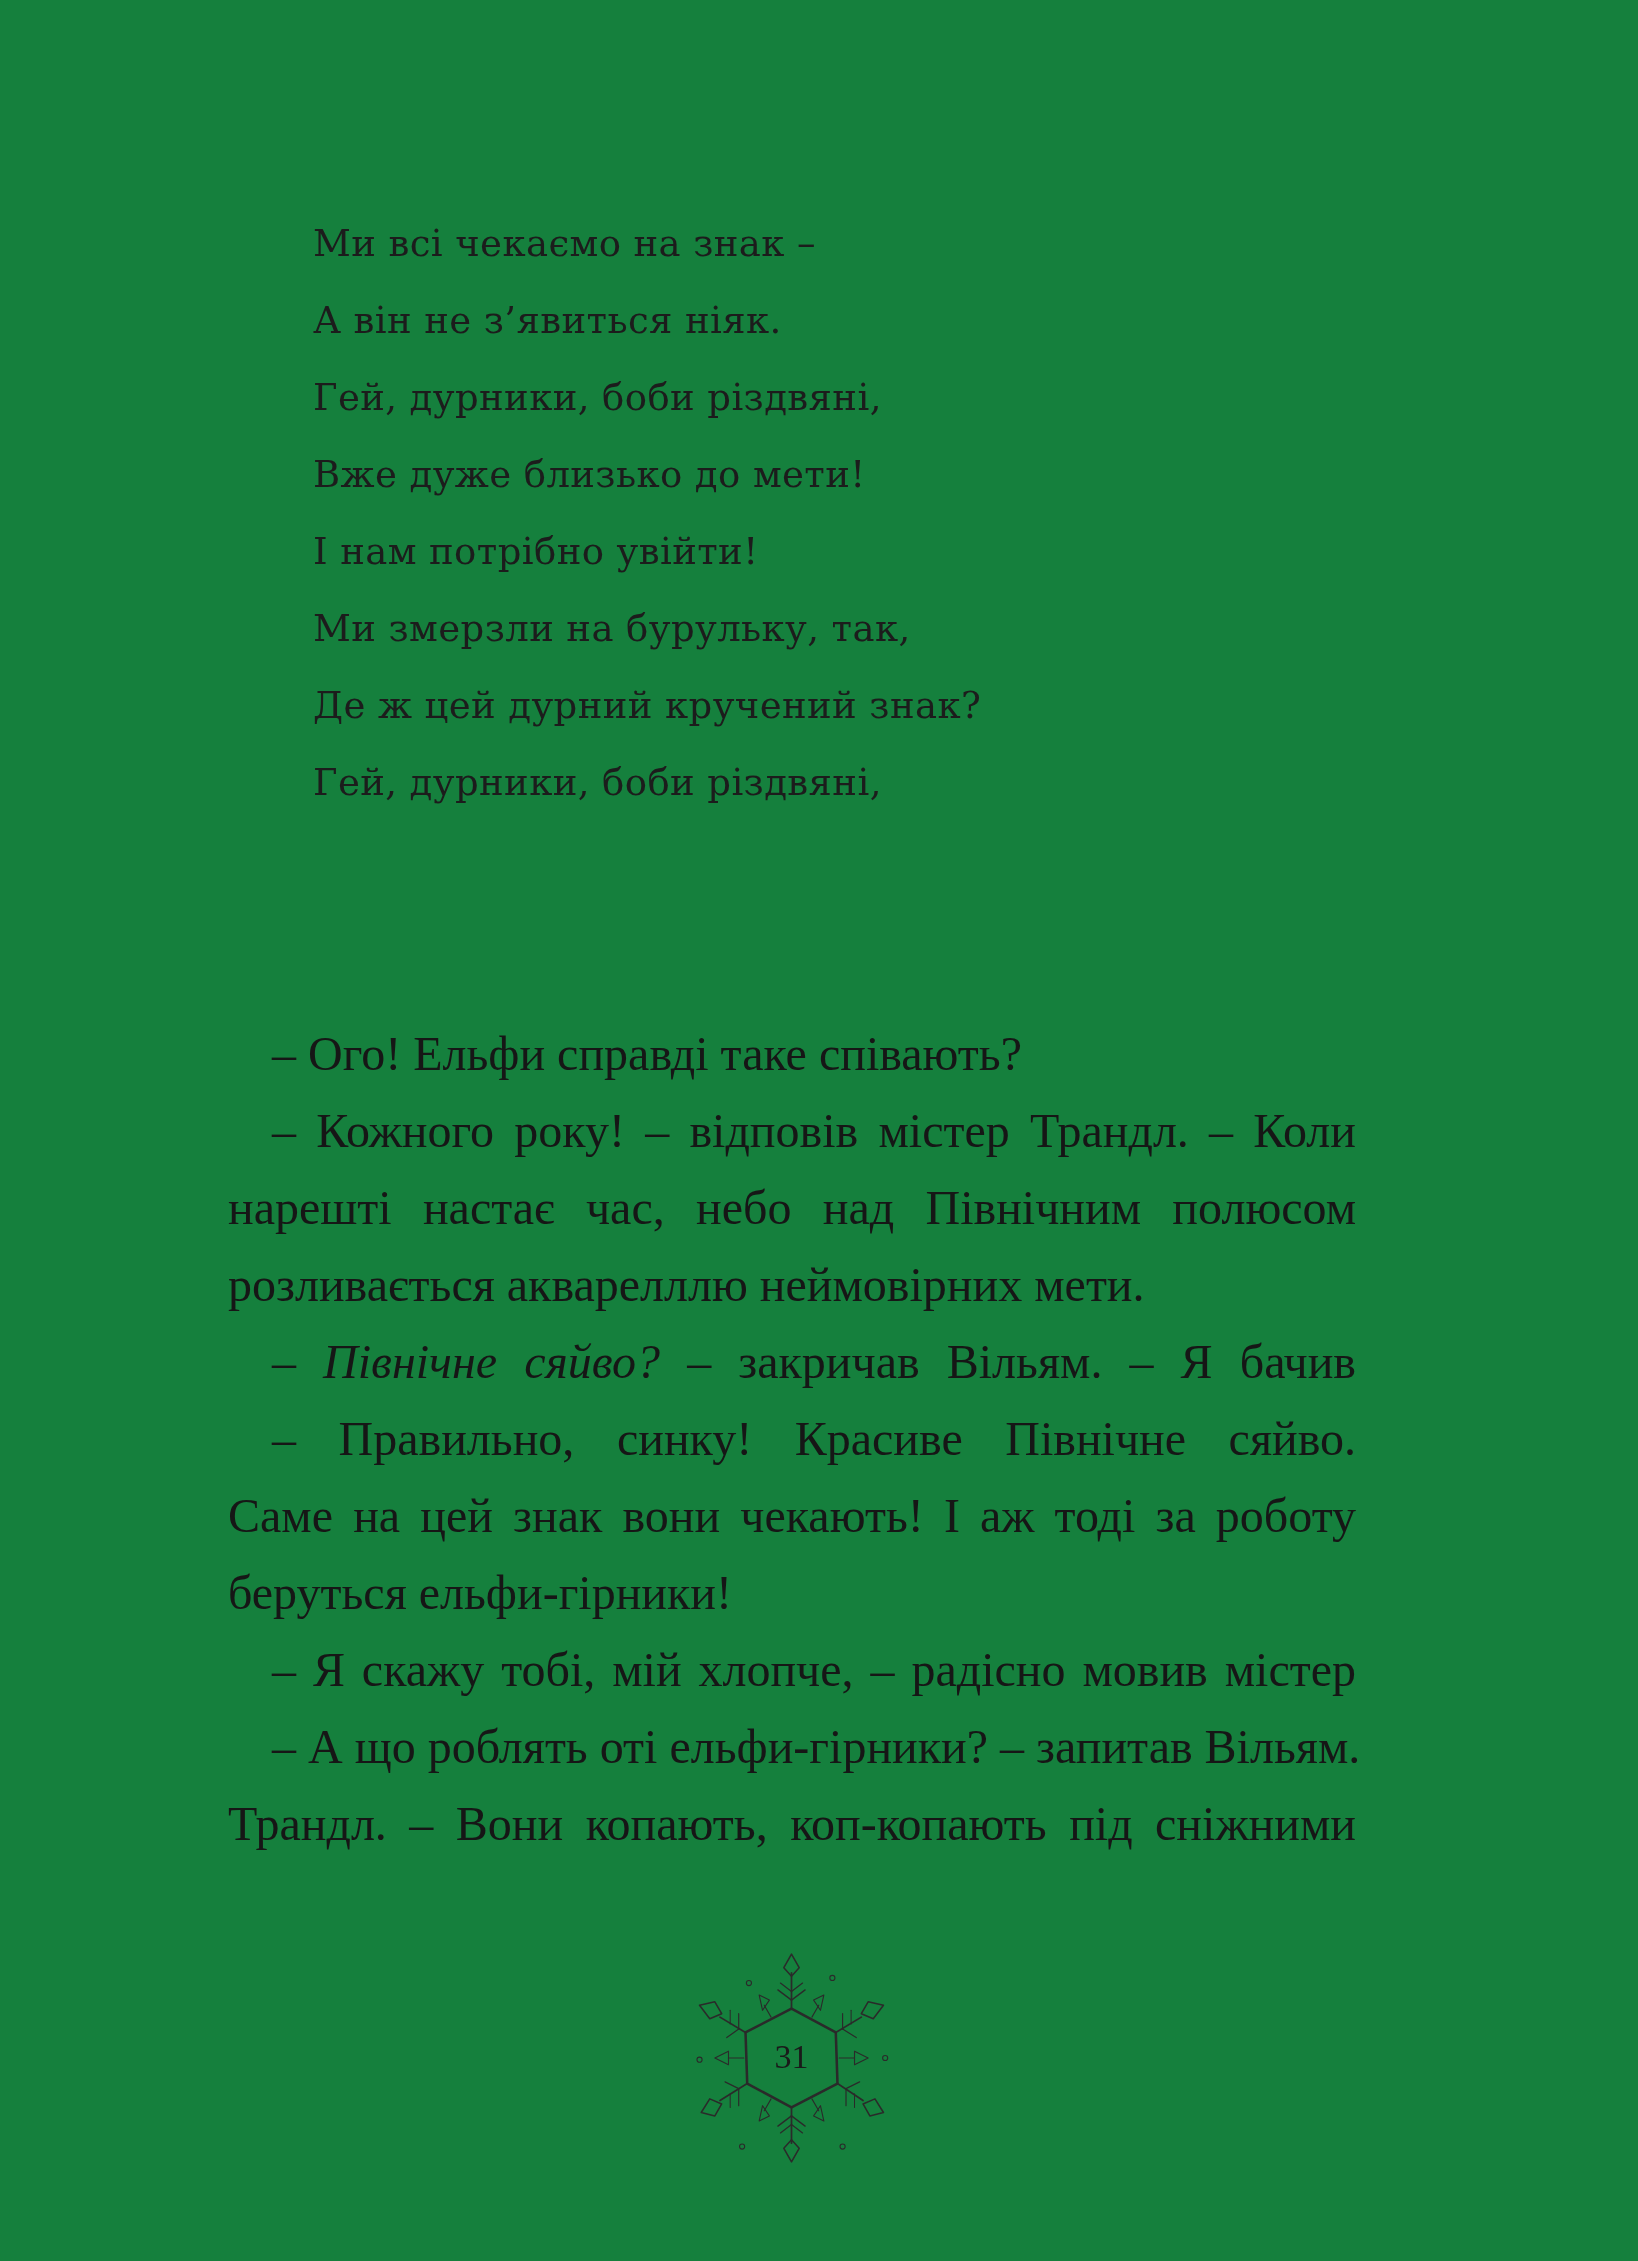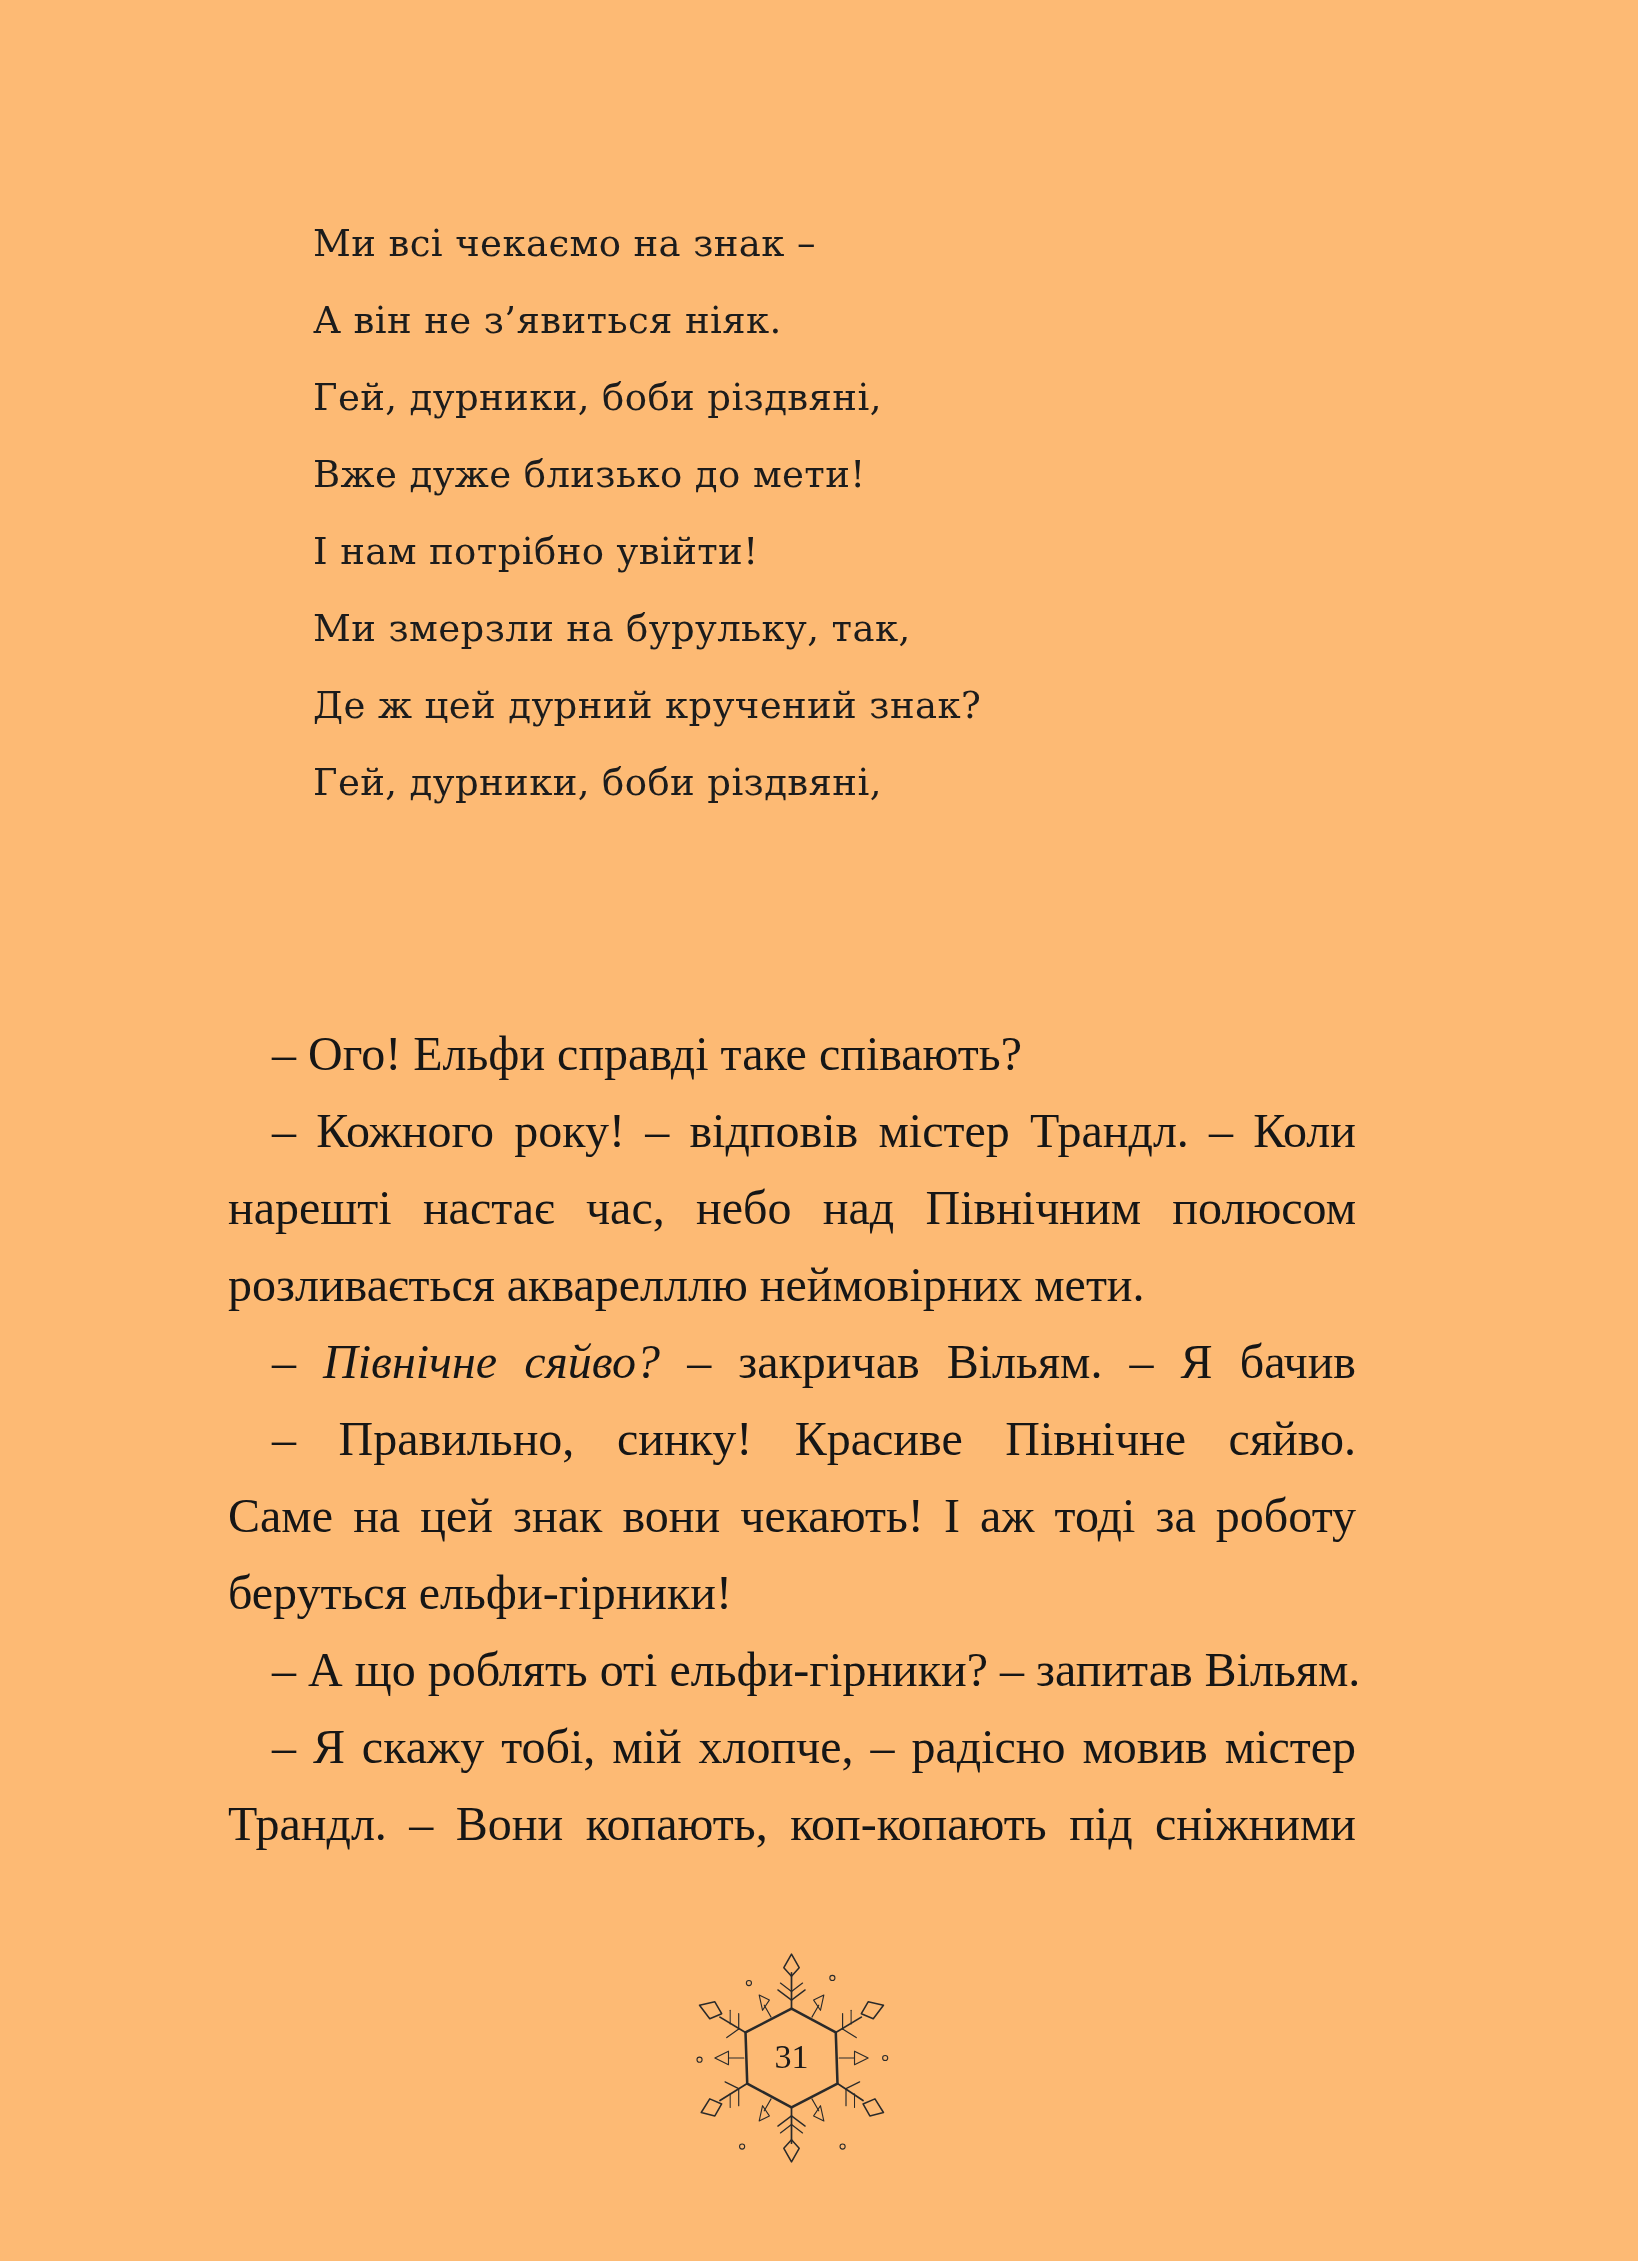--- a/index.html
+++ b/index.html
@@ -11,21 +11,21 @@
     width: 1638px;
     height: 2261px;
     position: relative;
     overflow: hidden;
     color: #1a1a1a;
   }
   .page {
     position: absolute;
     left: 0; top: 0;
     width: 1638px; height: 2261px;
-    background: #fdba74;
+    background: #15803d;
   }
   
   .poem {
     position: absolute;
     left: 313px;
     top: 205px;
     width: 1024px;
   }
   .poem-line {
     display: block;
@@ -107,22 +107,22 @@
 
   <div class="prose">
     <span class="prose-line indent last">– Ого! Ельфи справді таке співають?</span>
     <span class="prose-line indent">– Кожного року! – відповів містер Трандл. – Коли</span>
     <span class="prose-line">нарешті настає час, небо над Північним полюсом</span>
     <span class="prose-line last">розливається акварелллю неймовірних мети.</span>
     <span class="prose-line indent"><span>– </span><span class="italic">Північне сяйво?</span><span> – закричав Вільям. – Я бачив</span></span>
     <span class="prose-line indent">– Правильно, синку! Красиве Північне сяйво.</span>
     <span class="prose-line">Саме на цей знак вони чекають! І аж тоді за роботу</span>
     <span class="prose-line last">беруться ельфи-гірники!</span>
+    <span class="prose-line indent">– Я скажу тобі, мій хлопче, – радісно мовив містер</span>
     <span class="prose-line indent">– А що роблять оті ельфи-гірники? – запитав Вільям.</span>
-    <span class="prose-line indent">– Я скажу тобі, мій хлопче, – радісно мовив містер</span>
     <span class="prose-line">Трандл. – Вони копають, коп-копають під сніжними</span>
   </div>
 
   <div class="folio">
     <svg width="205" height="218" viewBox="0 0 240 256" fill="none" stroke="#2a2a2a" stroke-linecap="round" stroke-linejoin="round">
 
       <polygon points="120,70 172,98 174,158 120,186 68,158 66,98" stroke-width="3"></polygon>
 
       <line x1="120" y1="70" x2="120" y2="28" stroke-width="2"></line>
       <polygon points="120,6 129,22 120,32 111,22" stroke-width="1.8"></polygon>

